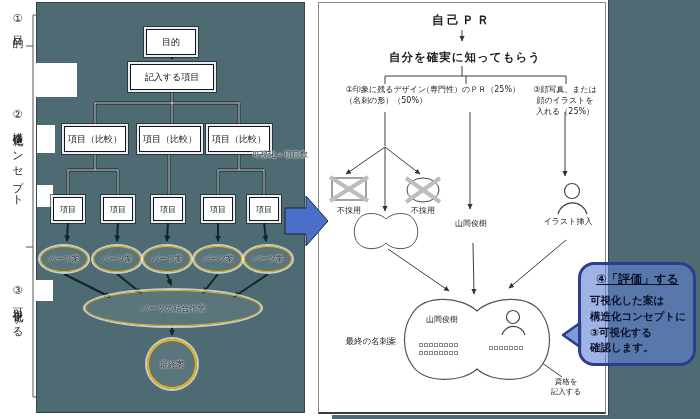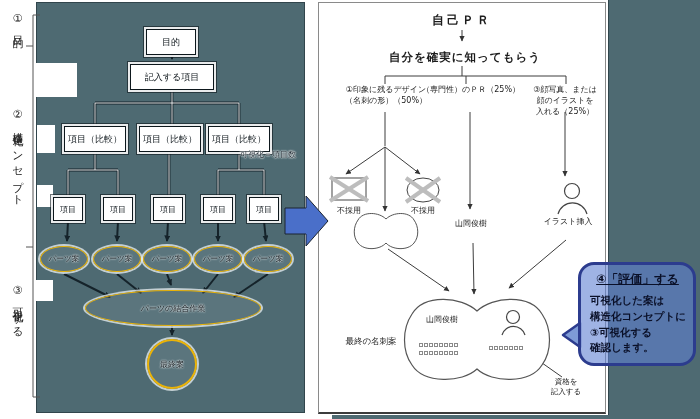--- a/index.html
+++ b/index.html
@@ -174,21 +174,21 @@
 
 <div class="abs ell" style="left:40px;top:246px;width:48px;height:26px;">パーツ案</div>
 <div class="abs ell" style="left:93px;top:246px;width:48px;height:26px;">パーツ案</div>
 <div class="abs ell" style="left:143px;top:246px;width:48px;height:26px;">パーツ案</div>
 <div class="abs ell" style="left:194px;top:246px;width:48px;height:26px;">パーツ案</div>
 <div class="abs ell" style="left:244px;top:246px;width:48px;height:26px;">パーツ案</div>
 
 <div class="abs ell" style="left:85px;top:290px;width:176px;height:36px;font-size:8px;">パーツの結合作業</div>
 <div class="abs ell" style="left:147px;top:339px;width:50px;height:50px;font-size:8px;border-width:2px;">最終案</div>
 
-<div class="abs tnote" style="left:240px;top:149px;font-family:Liberation Serif, serif;">可視化＝項目数</div>
+<div class="abs tnote" style="left:252px;top:149px;font-family:Liberation Serif, serif;">可視化＝項目数</div>
 
 <div class="abs ftext ft-title" style="left:402px;top:12px;width:120px;">自己ＰＲ</div>
 <div class="abs ftext ft-goal" style="left:370px;top:50px;width:190px;">自分を確実に知ってもらう</div>
 
 <div class="abs ftext ft-branch" style="left:338px;top:84px;width:96px;">
   <div>①印象に残るデザイン</div>
   <div>（名刺の形）（50%）</div>
 </div>
 <div class="abs ftext ft-branch" style="left:418px;top:84px;width:106px;">
   <div>（専門性）のＰＲ（25%）</div>

